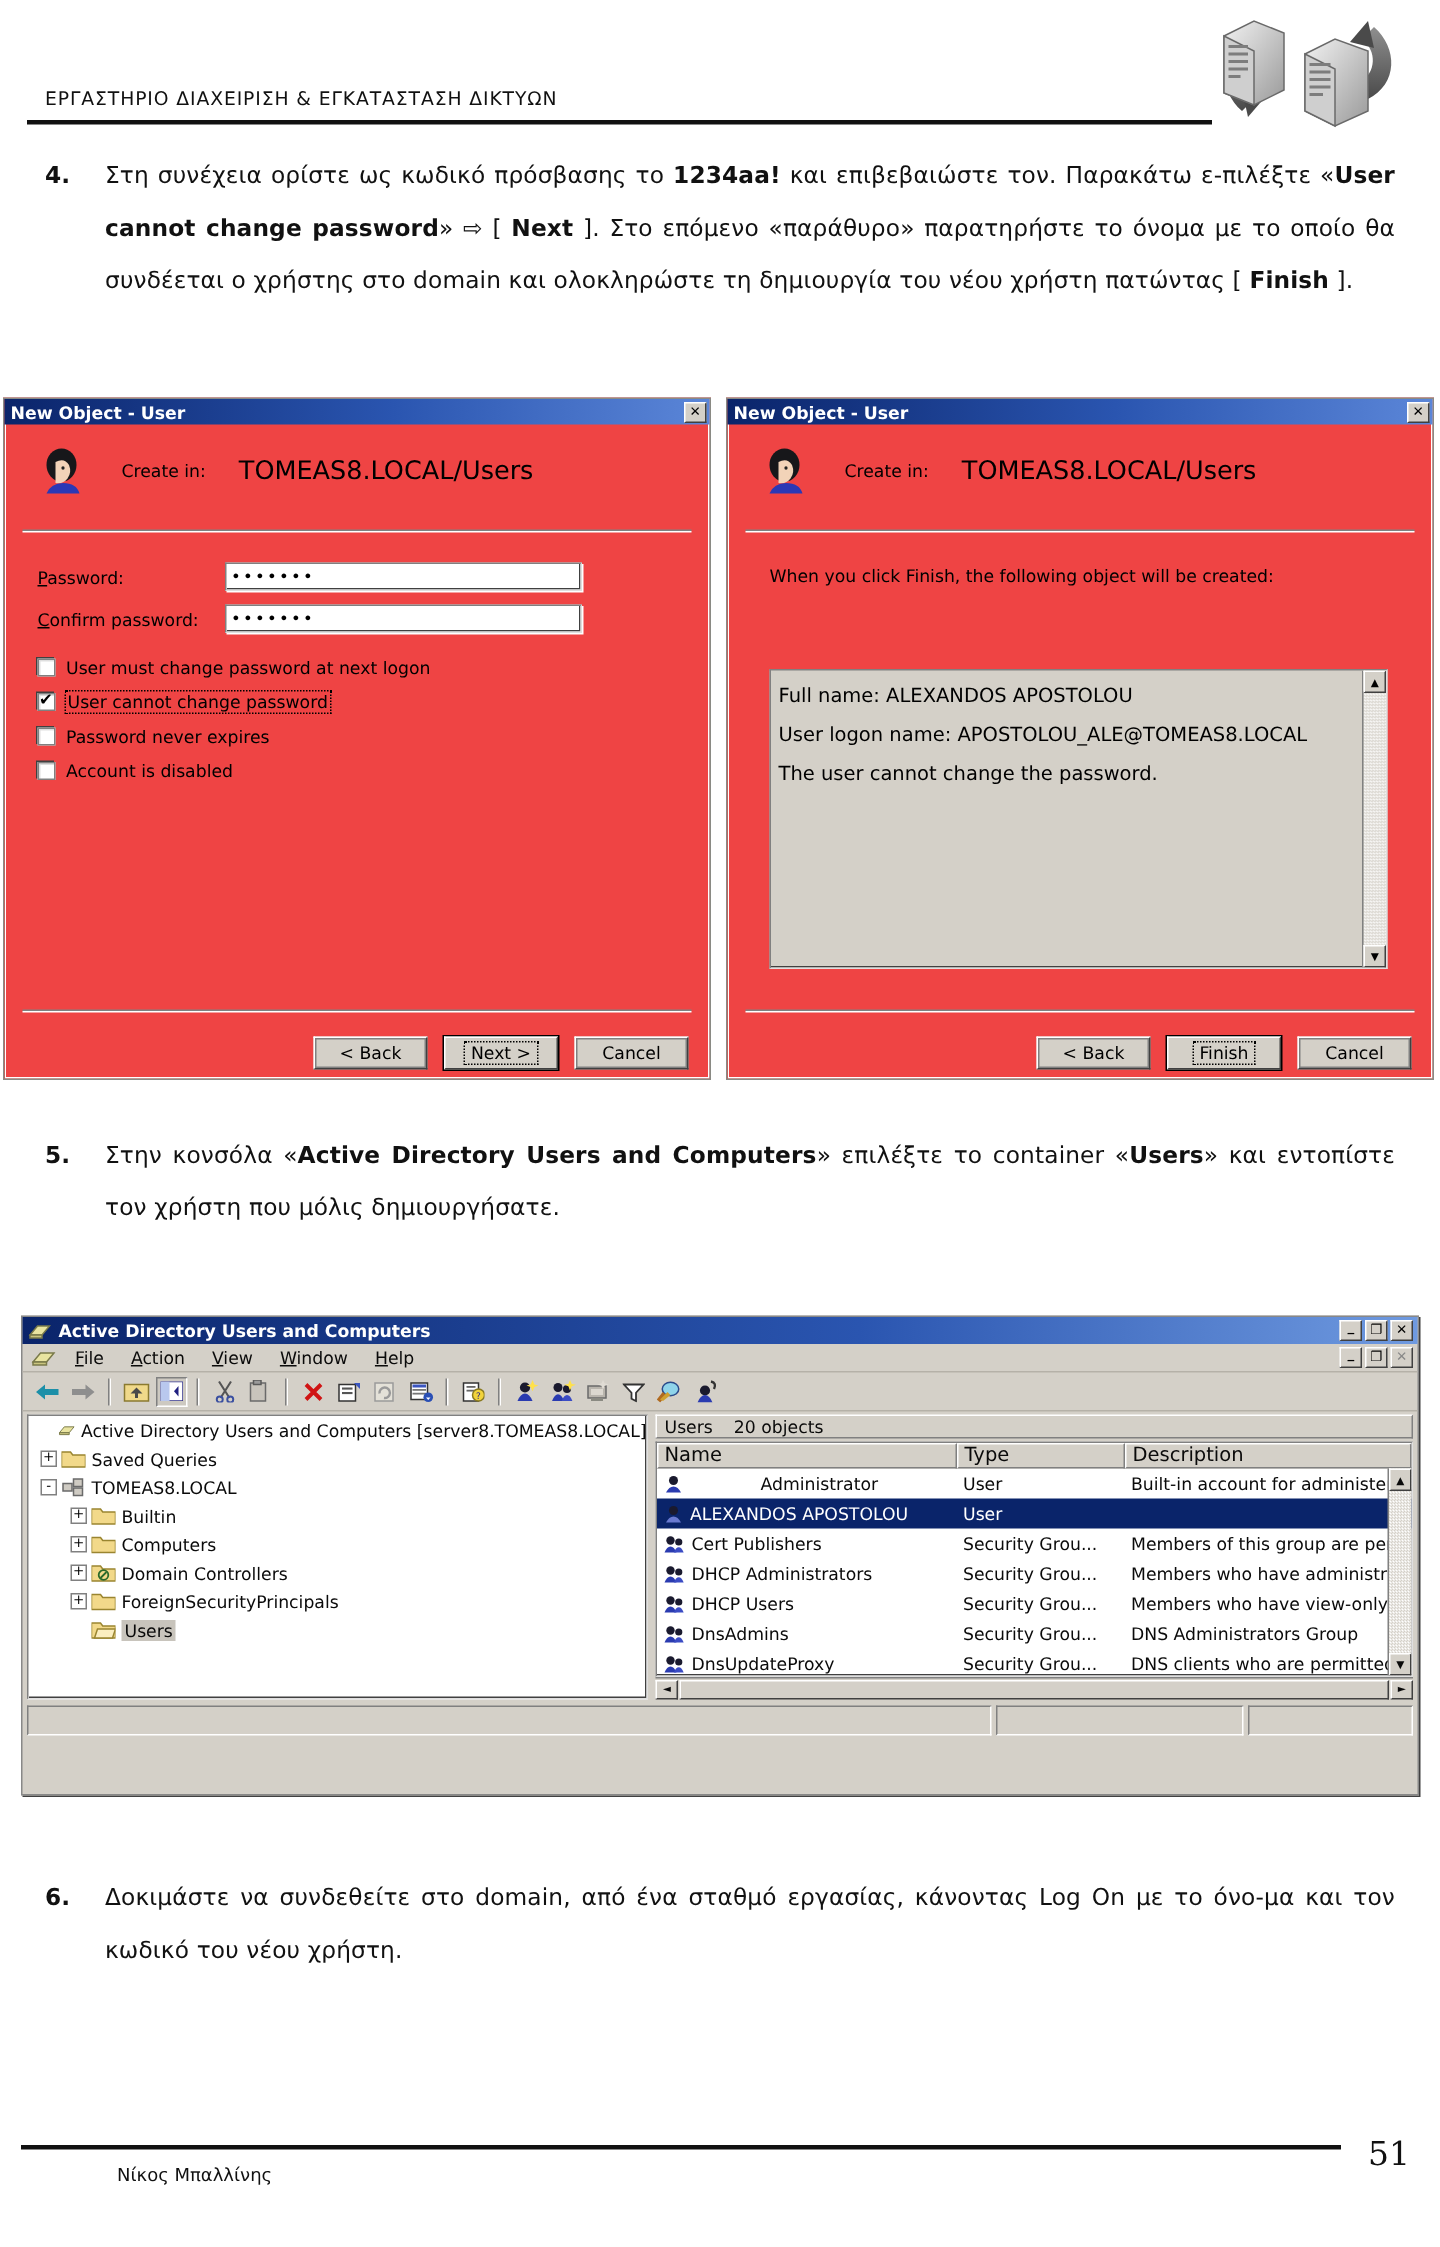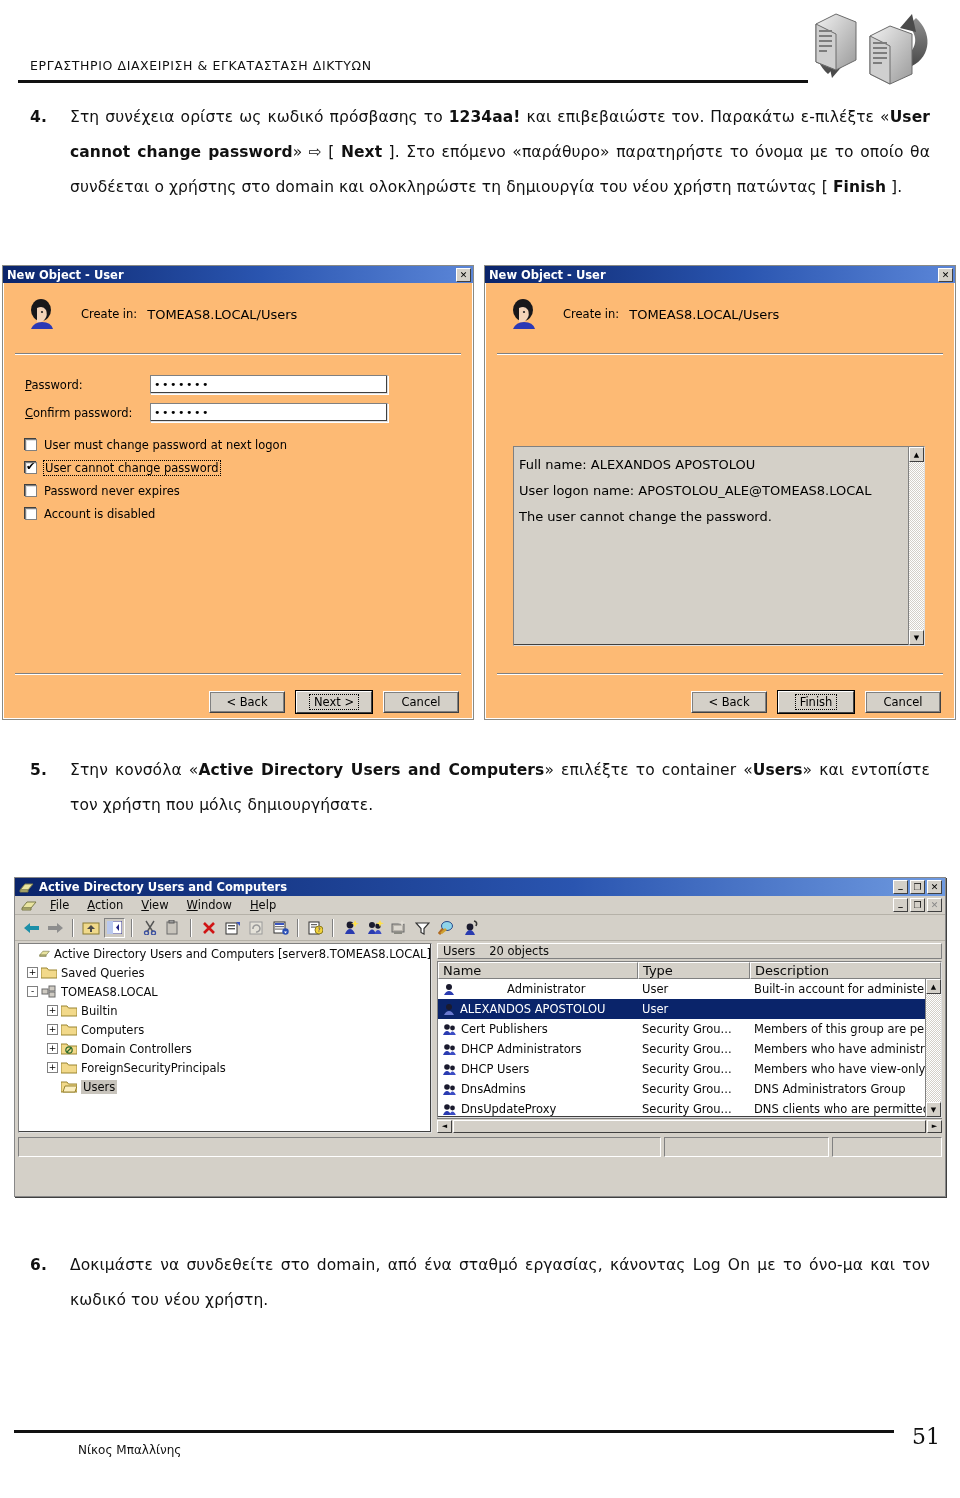--- a/index.html
+++ b/index.html
@@ -34,21 +34,21 @@
     letter-spacing:.1px;
   }
   .para .num {
     position:absolute; left:0; top:0; font-weight:bold;
   }
   .para .body { display:block; margin-left:40px; text-align:justify; }
 
   
   .dlg {
     position:absolute;
-    background:#fdba74;
+    background:#ef4444;
     border:1px solid #8a8a84;
     box-shadow:0 0 0 1px #ffffff inset;
     font-family:"DejaVu Sans","Liberation Sans",sans-serif;
     font-size:11px;
     color:#000;
   }
   .dlg-title {
     height:17px;
     background:linear-gradient(to right,#0a246a 0%,#2a55b0 55%,#5b86d8 100%);
     display:flex; align-items:center;
@@ -62,21 +62,21 @@
     border:1px solid #fff;
     border-right-color:#404040; border-bottom-color:#404040;
     color:#000; font-size:9px; line-height:12px; text-align:center;
     font-weight:bold;
   }
   .dlg-body { position:relative; }
 
   .createin-row { display:flex; align-items:center; padding:14px 0 10px 22px; }
   .user-icon { width:34px; height:34px; position:relative; flex:0 0 34px; }
   .createin-lbl { margin-left:22px; font-size:11.5px; }
-  .createin-val { margin-left:10px; font-size:13px; }
+  .createin-val { margin-left:22px; font-size:17px; }
 
   .hr-groove { height:2px; border-top:1px solid #808080; border-bottom:1px solid #ffffff; margin:0 12px; }
 
   .field-row { display:flex; align-items:center; margin:10px 0 0 22px; }
   .field-lbl { width:125px; font-size:11.5px; }
   .field-lbl u { text-decoration:underline; }
   .textbox {
     height:19px; background:#fff;
     border:1px solid #808080;
     border-right-color:#dfdfdf; border-bottom-color:#dfdfdf;
@@ -338,20 +338,21 @@
         <ellipse cx="16" cy="13" rx="10" ry="11" fill="#17171a"></ellipse>
         <path d="M12 11 q6 -3 9 2 q2 5 -1 9 q-3 4 -8 3 z" fill="#f2d3b8"></path>
         <circle cx="17" cy="15" r="1.1" fill="#222"></circle>
         <path d="M6 32 q3 -7 11 -7 q9 0 11 7 z" fill="#2b38b5"></path>
       </svg>
       <span class="createin-lbl">Create in:</span>
       <span class="createin-val">TOMEAS8.LOCAL/Users</span>
     </div>
     <div class="hr-groove" style="margin-top:12px;"></div>
 
+    <div style="margin:22px 0 0 28px; font-size:11.5px;">When you click Finish, the following object will be created:</div>
 
     <div class="listbox" style="left:28px; top:163px; width:412px; height:200px;">
       <div class="lines">
         <div>Full name: ALEXANDOS APOSTOLOU</div>
         <div>User logon name: APOSTOLOU_ALE@TOMEAS8.LOCAL</div>
         <div>The user cannot change the password.</div>
       </div>
       <div class="vscroll">
         <div class="sbtn" style="top:0;">▲</div>
         <div class="sbtn" style="bottom:0;">▼</div>

